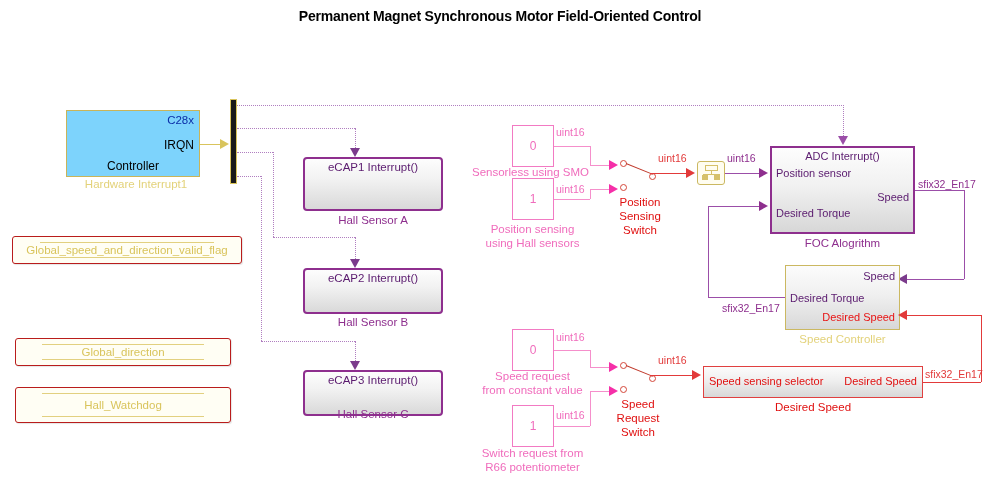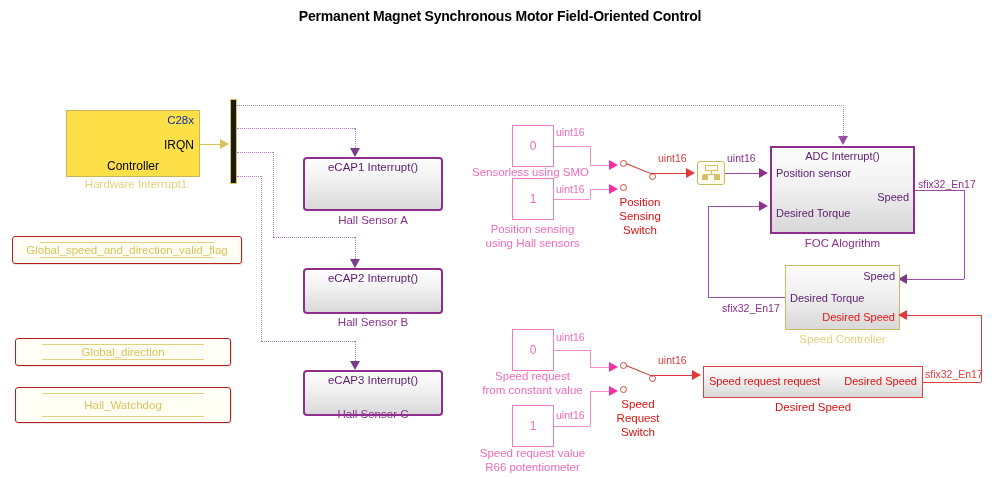--- a/index.html
+++ b/index.html
@@ -28,21 +28,21 @@
   
   .blk-label {
     font-size: 11.5px;
     text-align: center;
     white-space: nowrap;
   }
 
   
   #hw-int {
     left: 66px; top: 110px; width: 134px; height: 67px;
-    background: #fde047;
+    background: #7dd3fc;
     border: 1px solid #c9b458;
   }
   #hw-c28x {
     right: 5px; top: 3px;
     font-size: 11.5px; color: #0b2ea8; font-weight: normal;
   }
   #hw-irqn {
     right: 5px; top: 27px;
     font-size: 12px; color: #000;
   }
@@ -322,21 +322,21 @@
   <div class="sig sig-purp abs" style="left:722px; top:302px;">sfix32_En17</div>
 
   <div class="abs" id="speedctl">
     <span class="t o-speed">Speed</span>
     <span class="t i-torque">Desired Torque</span>
     <span class="t o-dspeed">Desired Speed</span>
   </div>
   <div class="abs blk-label ann-gold" style="left:785px; top:333px; width:115px;">Speed Controller</div>
 
   <div class="abs" id="dspeed">
-    <span class="t i">Speed request request</span>
+    <span class="t i">Speed sensing selector</span>
     <span class="t o">Desired Speed</span>
   </div>
   <div class="abs blk-label ann-red" style="left:703px; top:401px; width:220px;">Desired Speed</div>
   <div class="sig sig-red abs" style="left:925px; top:368px;">sfix32_En17</div>
 
   <div class="w wh red abs" style="left:923px; top:382px; width:58px;"></div>
   <div class="w wv red abs" style="left:981px; top:315px; height:67px;"></div>
   <div class="w wh red abs" style="left:905px; top:315px; width:76px;"></div>
   <div class="arrow ar-l abs" style="left:898px; top:310px; border-right:9px solid #e23a3a;"></div>
 
@@ -344,21 +344,21 @@
     <span>0</span>
   </div>
   <div class="sig sig-pink abs" style="left:556px; top:331px;">uint16</div>
   <div class="ann ann-pink ann-ctr abs" style="left:455px; top:370px; width:155px;">Speed request</div>
   <div class="ann ann-pink ann-ctr abs" style="left:455px; top:384px; width:155px;">from constant value</div>
 
   <div class="const" style="left:512px; top:405px;">
     <span>1</span>
   </div>
   <div class="sig sig-pink abs" style="left:556px; top:409px;">uint16</div>
-  <div class="ann ann-pink ann-ctr abs" style="left:455px; top:447px; width:155px;">Speed request value</div>
+  <div class="ann ann-pink ann-ctr abs" style="left:455px; top:447px; width:155px;">Switch request from</div>
   <div class="ann ann-pink ann-ctr abs" style="left:455px; top:461px; width:155px;">R66 potentiometer</div>
 
   <div class="w wh pink abs" style="left:554px; top:350px; width:36px;"></div>
   <div class="w wv pink abs" style="left:590px; top:350px; height:17px;"></div>
   <div class="w wh pink abs" style="left:590px; top:367px; width:21px;"></div>
   <div class="arrow ar-r abs" style="left:609px; top:362px; border-left:9px solid #f52fa8;"></div>
 
   <div class="w wh pink abs" style="left:554px; top:426px; width:36px;"></div>
   <div class="w wv pink abs" style="left:590px; top:391px; height:35px;"></div>
   <div class="w wh pink abs" style="left:590px; top:391px; width:21px;"></div>

